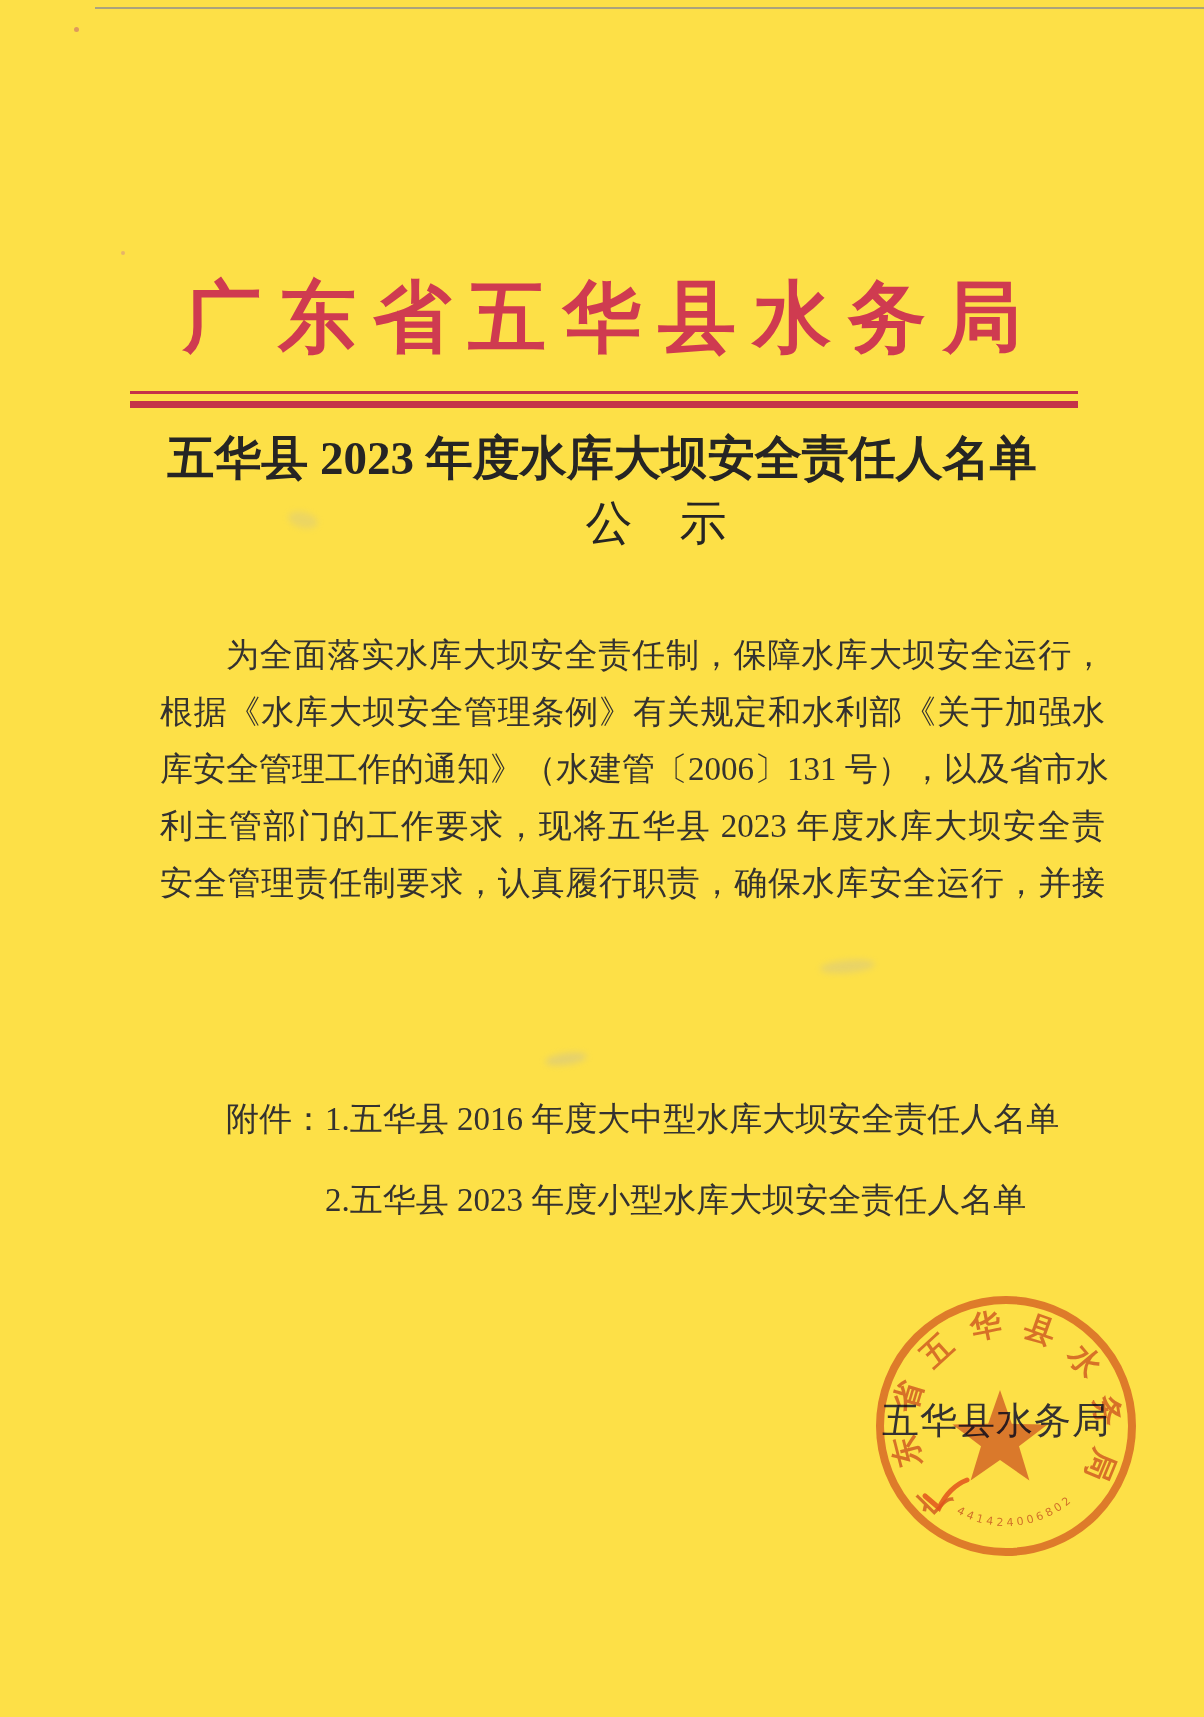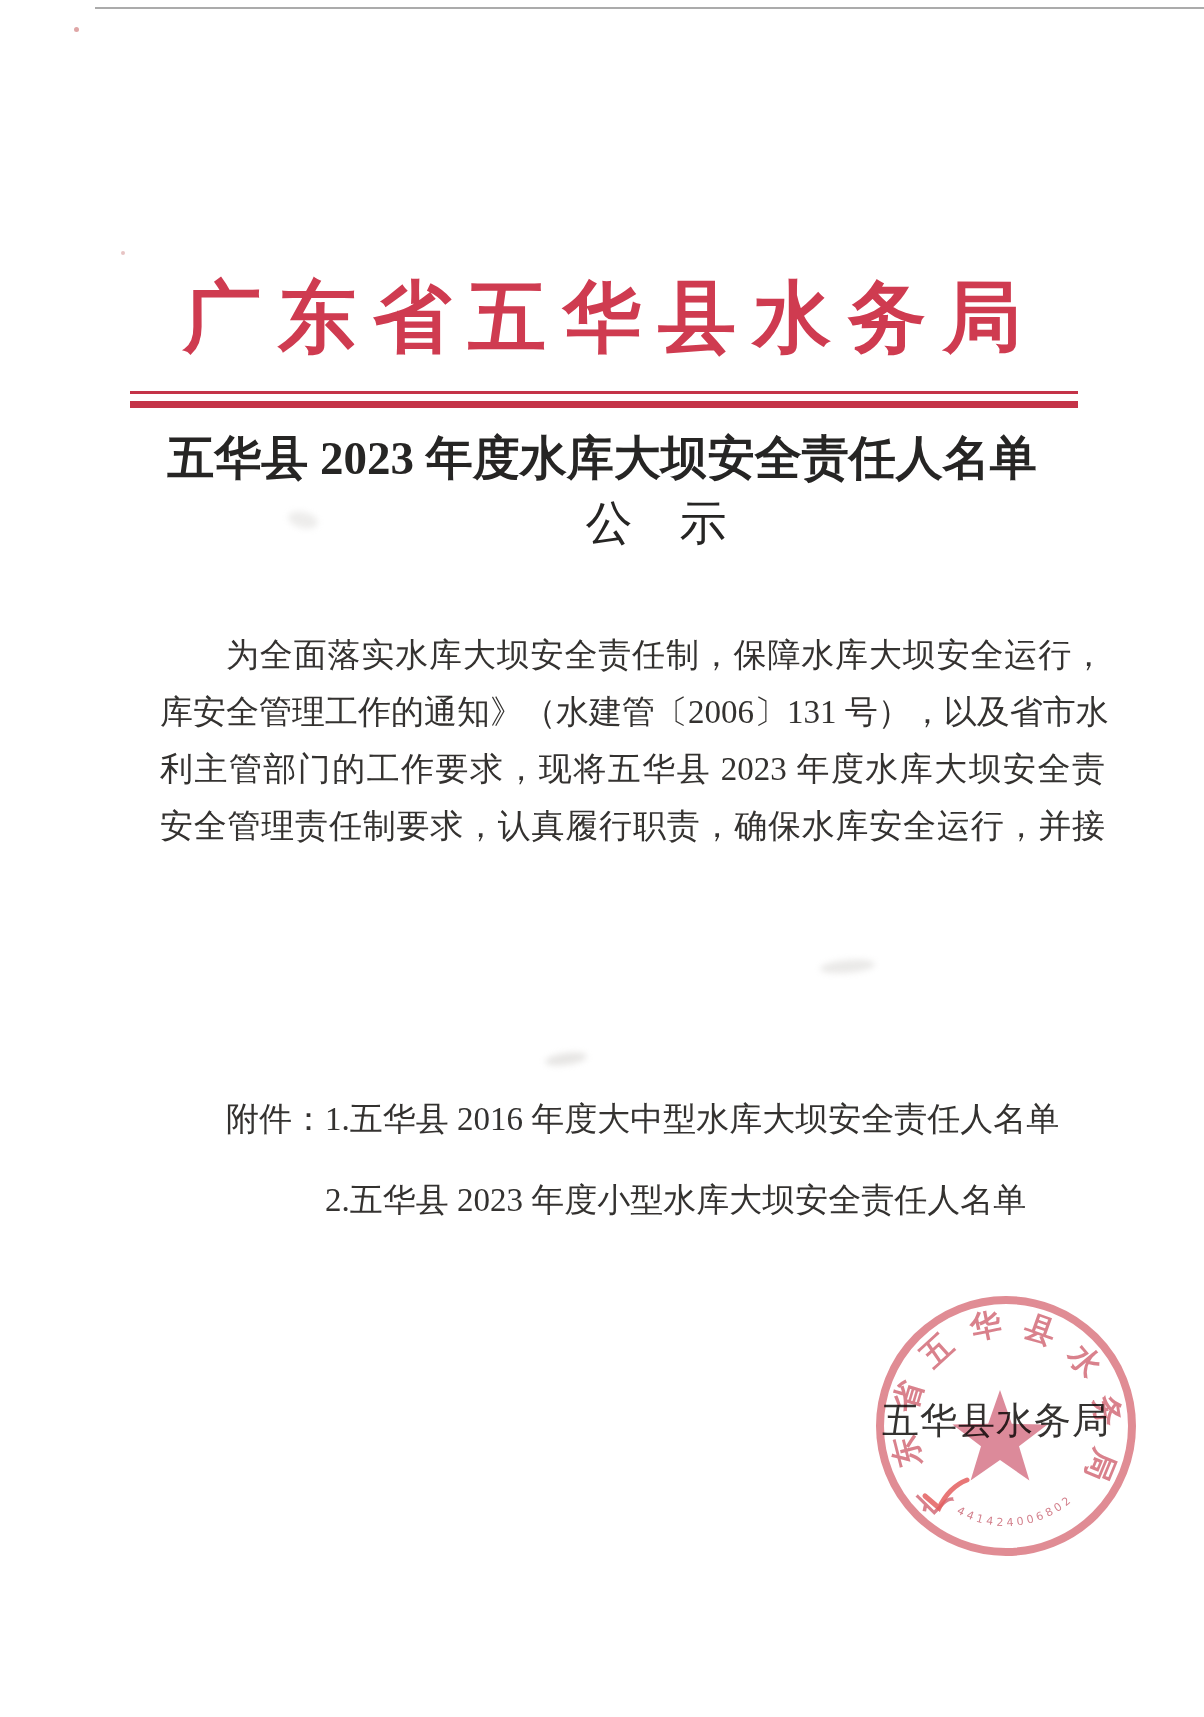--- a/index.html
+++ b/index.html
@@ -1,20 +1,20 @@
 <!DOCTYPE html>
 <html><head>
 <meta charset="utf-8">
 <style>
   html,body{margin:0;padding:0;background:#e9e9e9;}
   .page{
     position:relative;
     width:1204px;height:1717px;
     margin:0 auto;
-    background:#ffffff;
+    background:#fde047;
     overflow:hidden;
     font-family:"Liberation Serif","DejaVu Serif",serif;
     color:#2f2d2d;
   }
   
   .scan-topline{position:absolute;left:95px;top:7px;width:1109px;height:2px;background:#8f8f8f;opacity:.75;}
   .speck{position:absolute;border-radius:50%;}
   .speck.red1{left:74px;top:27px;width:5px;height:5px;background:#c96a6a;opacity:.6;}
   .speck.red2{left:121px;top:251px;width:4px;height:4px;background:#d08a8a;opacity:.5;}
   .smudge{position:absolute;background:#b9b6b2;filter:blur(3px);border-radius:50%;}
@@ -102,20 +102,21 @@
 
   <div class="letterhead">广东省五华县水务局</div>
   <div class="rule thin"></div>
   <div class="rule thick"></div>
 
   <div class="doc-title">五华县 2023 年度水库大坝安全责任人名单</div>
   <div class="doc-subtitle">公　示</div>
 
   <div class="body-block">
     <div class="body-line first">为全面落实水库大坝安全责任制，保障水库大坝安全运行，</div>
+    <div class="body-line">根据《水库大坝安全管理条例》有关规定和水利部《关于加强水</div>
     <div class="body-line">库安全管理工作的通知》（水建管〔2006〕131 号），以及省市水</div>
     <div class="body-line">利主管部门的工作要求，现将五华县 2023 年度水库大坝安全责</div>
     <div class="body-line">安全管理责任制要求，认真履行职责，确保水库安全运行，并接</div>
   </div>
 
   <div class="attachments">
     <div class="att-line">
       <span>附件：</span><span>1.五华县 2016 年度大中型水库大坝安全责任人名单</span>
     </div>
     <div class="att-line second">

